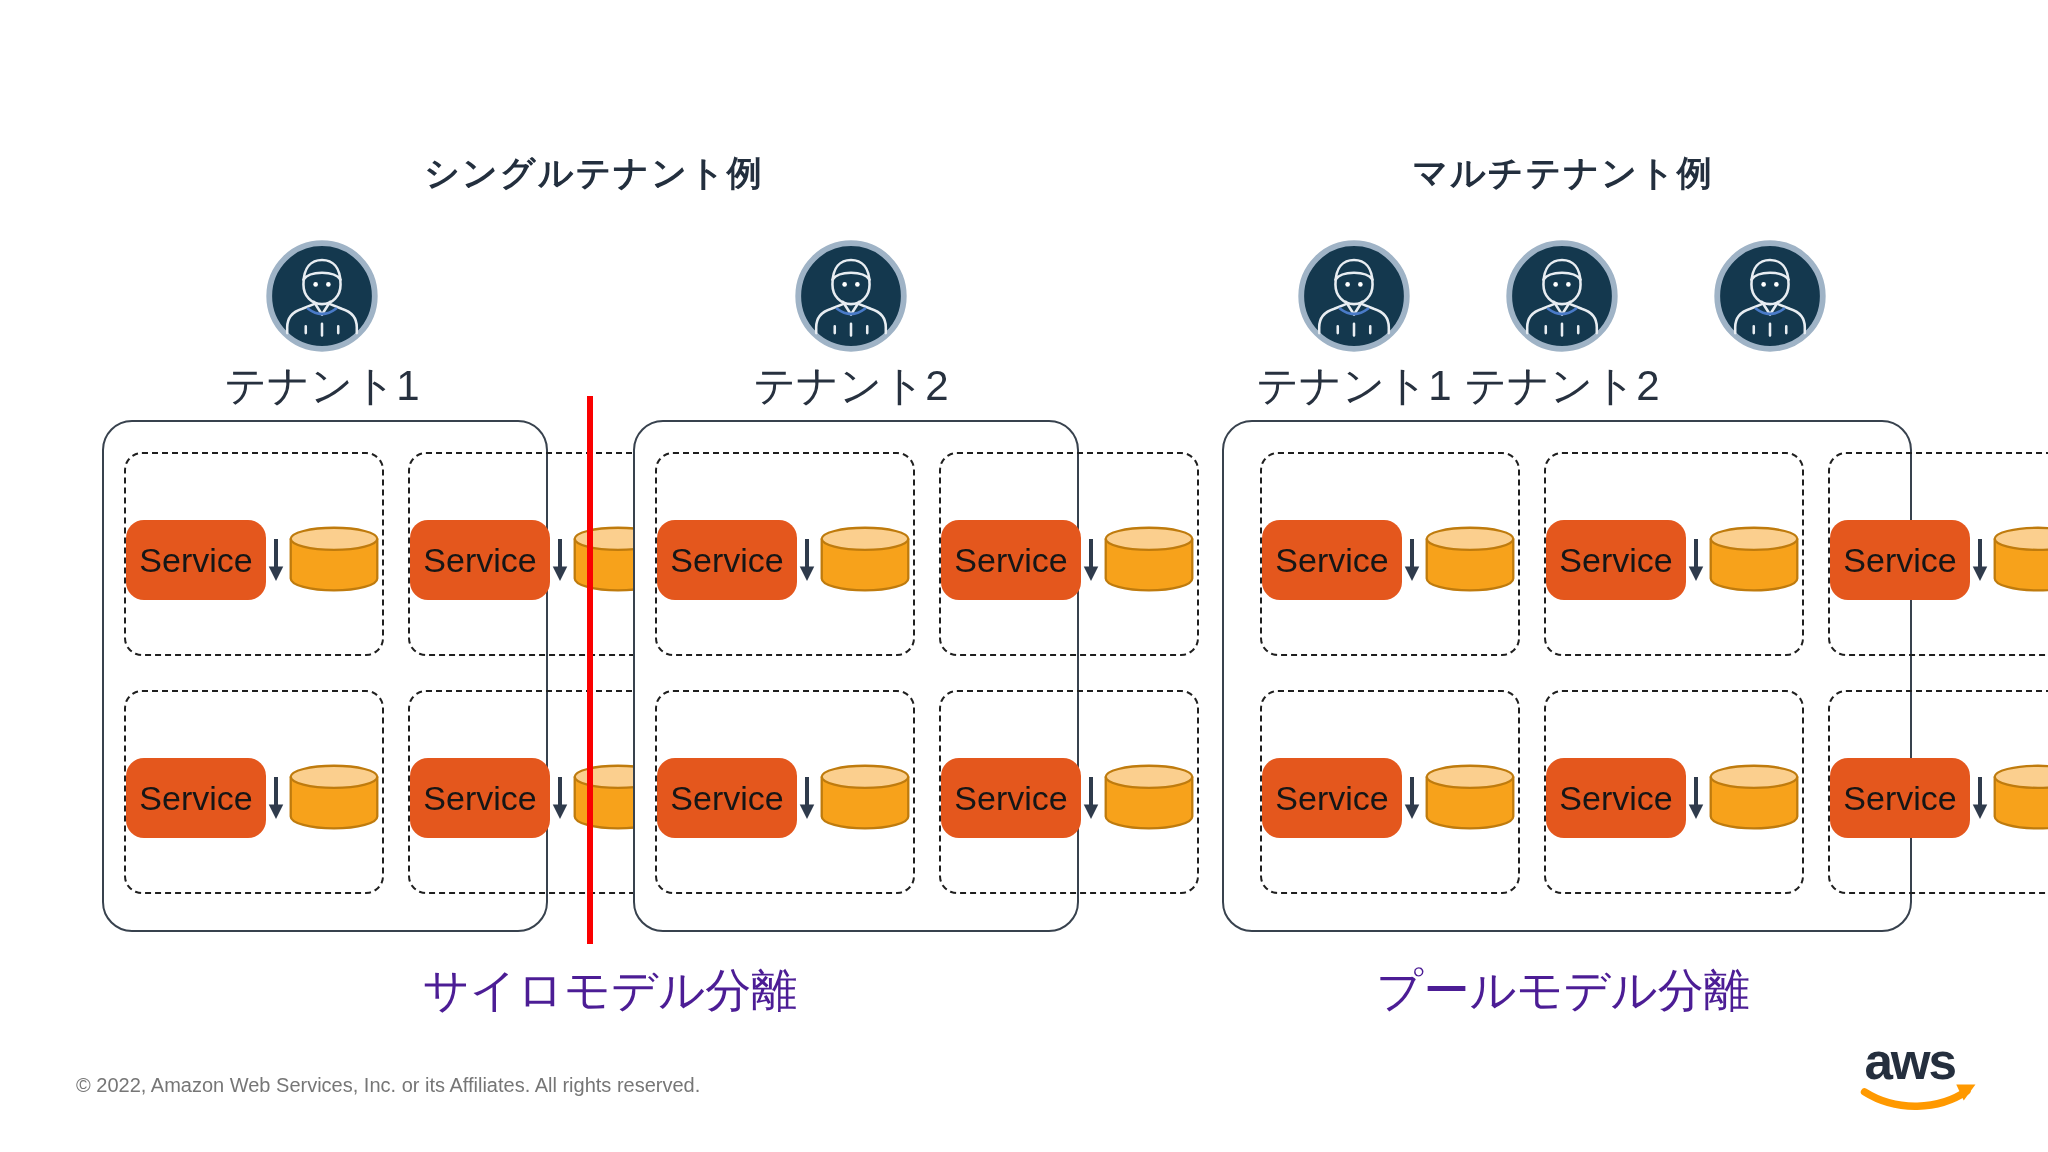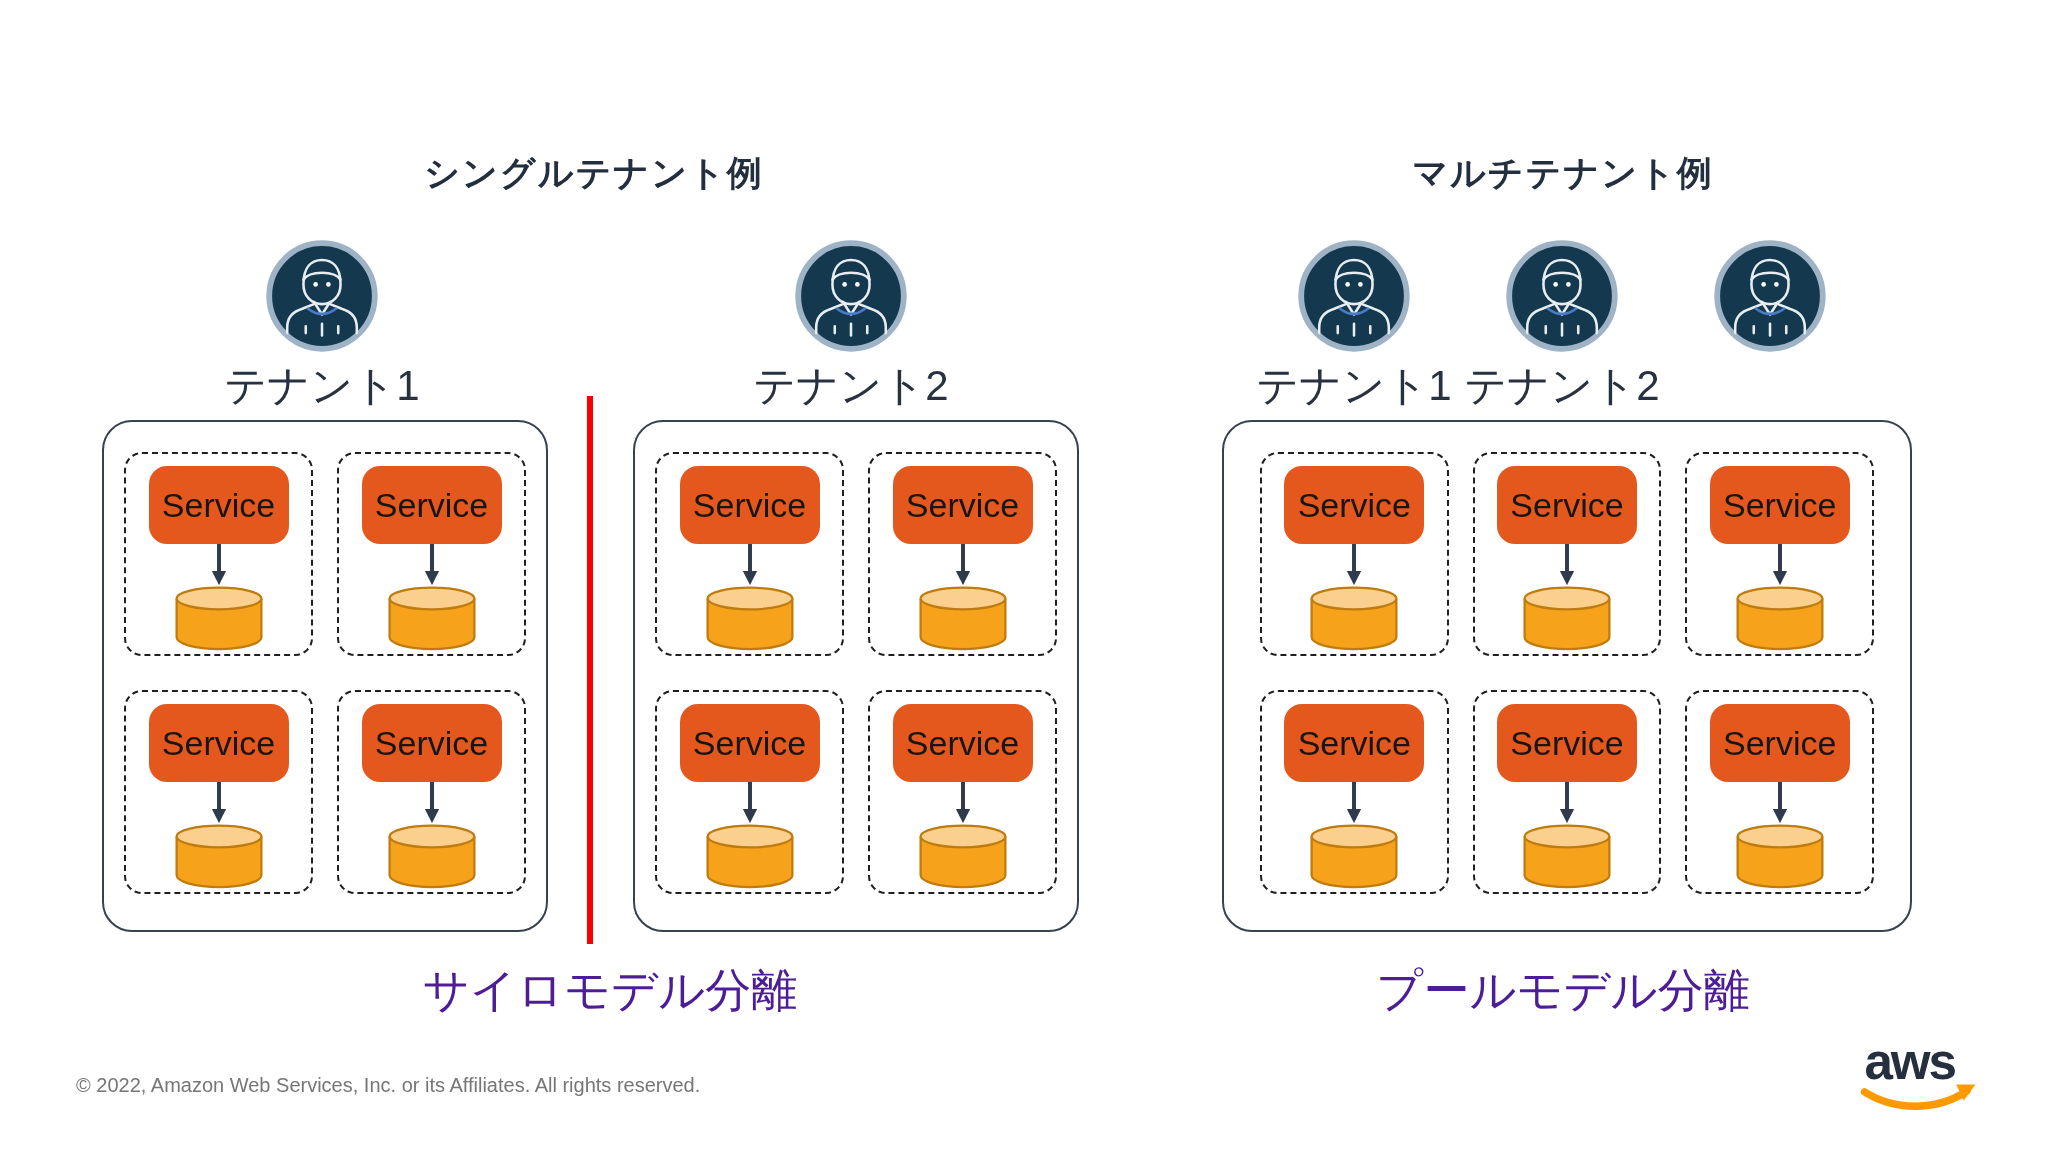--- a/index.html
+++ b/index.html
@@ -29,21 +29,21 @@
   .tenant-box{
     position:absolute;top:420px;height:512px;
     border:2.5px solid #38424E;border-radius:30px;background:#ffffff;
     box-sizing:border-box;display:grid;
     column-gap:24px;row-gap:34px;
   }
   .tenant-box.two-col{width:446px;grid-template-columns:1fr 1fr;padding:30px 20px 40px;}
   .tenant-box.three-col{width:690px;grid-template-columns:1fr 1fr 1fr;padding:30px 36px 40px;}
   .service-unit{
     border:2.5px dashed #1f1f1f;border-radius:18px;
-    display:flex;flex-direction:column;align-items:center;
+    display:flex;flex-direction:row;align-items:center;
     padding-top:12px;box-sizing:border-box;min-height:204px;
   }
   .service-box{
     width:140px;height:80px;background:#E4571D;border-radius:18px;
     display:flex;align-items:center;justify-content:center;
     font-size:34px;font-weight:400;color:#161616;
   }
   .arrow{width:20px;height:42px;}
   .cyl{width:96px;height:70px;}
   .divider{

